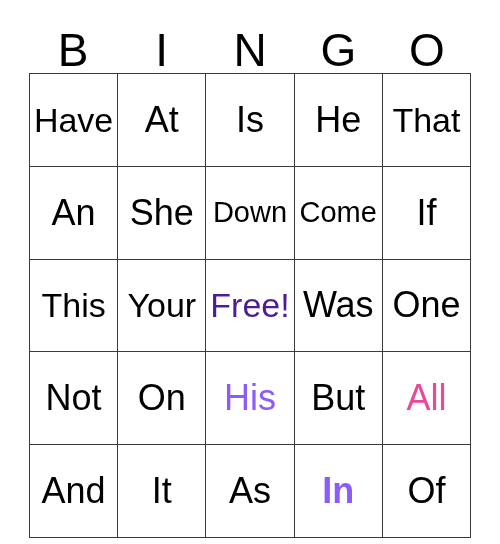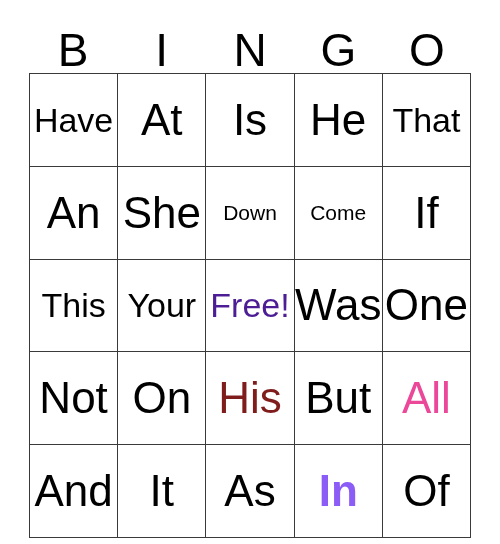--- a/index.html
+++ b/index.html
@@ -75,31 +75,31 @@
     box-sizing: border-box;
     border-right: 1px solid #3a3a3a;
     border-bottom: 1px solid #3a3a3a;
     display: flex;
     align-items: center;
     justify-content: center;
     background: #ffffff;
     overflow: hidden;
   }
   .cell-text {
-    font-size: 44px;
+    font-size: 36px;
     font-weight: 400;
     color: #000000;
     line-height: 1;
     white-space: nowrap;
     text-align: center;
     display: block;
   }
   
   .cell.fit .cell-text {
-    font-size: 21px;
+    font-size: 29px;
   }
   .cell.tight .cell-text {
     font-size: 34px;
   }
 </style>
 </head>
 <body style="background: rgb(255, 255, 255);">
 
 <div id="bingo-card">
 
@@ -178,21 +178,21 @@
     </div>
 
     <div class="grid-row">
       <div class="cell" style="border-right-color: rgb(58, 58, 58); border-bottom-color: rgb(58, 58, 58);">
         <span class="cell-text" style="color: rgb(0, 0, 0);">Not</span>
       </div>
       <div class="cell" style="border-right-color: rgb(58, 58, 58); border-bottom-color: rgb(58, 58, 58);">
         <span class="cell-text" style="color: rgb(0, 0, 0);">On</span>
       </div>
       <div class="cell" style="border-right-color: rgb(58, 58, 58); border-bottom-color: rgb(58, 58, 58);">
-        <span class="cell-text" style="color: #7f1d1d;">His</span>
+        <span class="cell-text" style="color: #8b5cf6;">His</span>
       </div>
       <div class="cell" style="border-right-color: rgb(58, 58, 58); border-bottom-color: rgb(58, 58, 58);">
         <span class="cell-text" style="color: rgb(0, 0, 0);">But</span>
       </div>
       <div class="cell" style="border-right-color: rgb(58, 58, 58); border-bottom-color: rgb(58, 58, 58);">
         <span class="cell-text" style="color: #ec4899;">All</span>
       </div>
     </div>
 
     <div class="grid-row">

